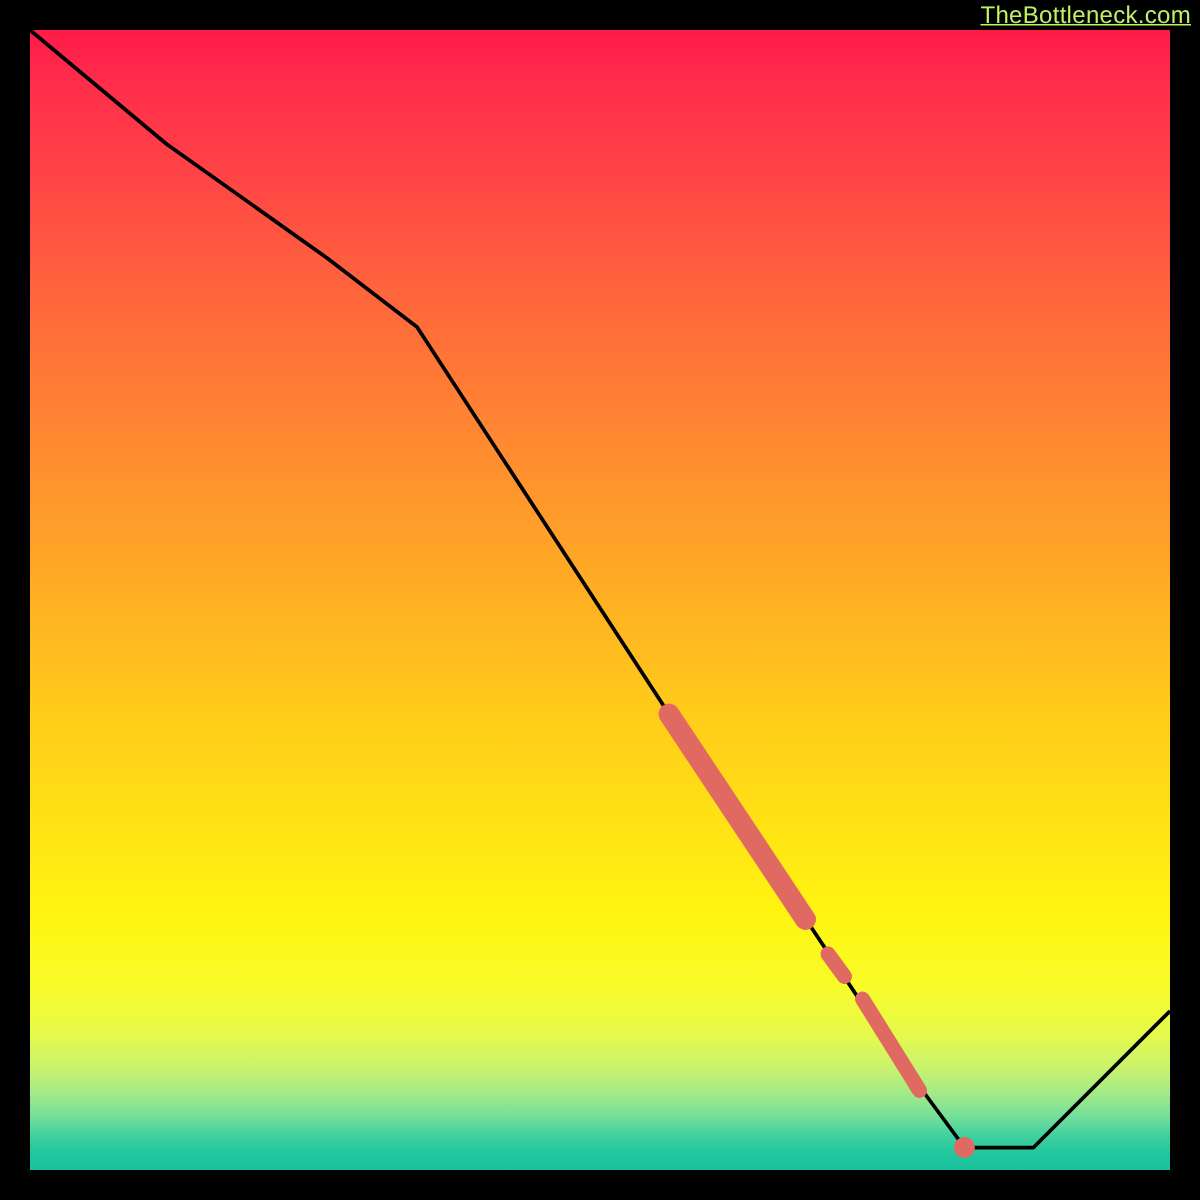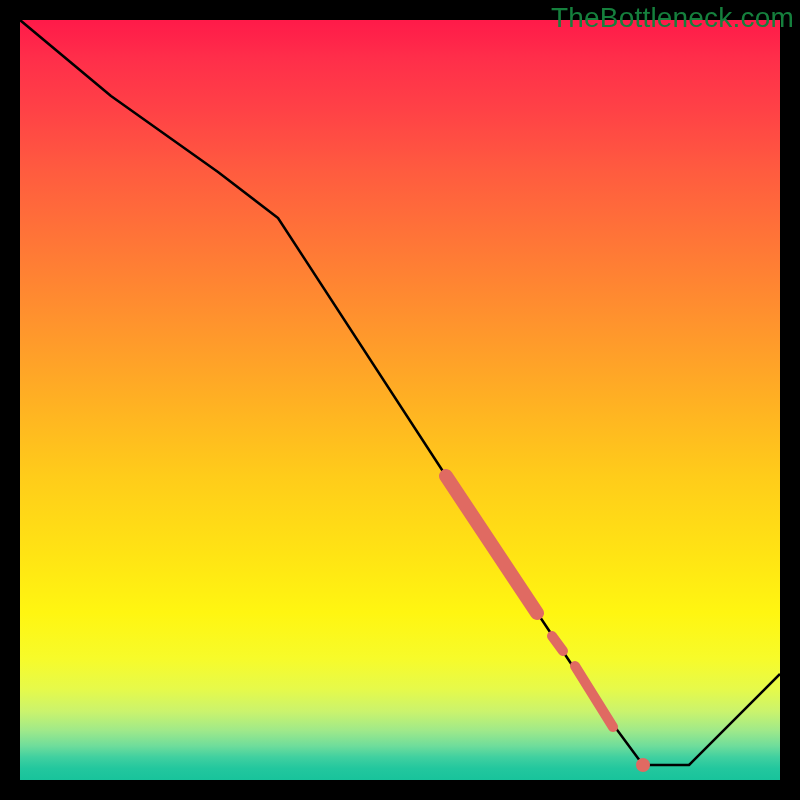--- a/index.html
+++ b/index.html
@@ -55,25 +55,26 @@
   svg.curve {
     position: absolute;
     left: 0; top: 0;
     width: 100%;
     height: 100%;
   }
   .watermark {
     position: absolute;
     top: 2px;
     right: 6px;
-    color: #15803d;
-    font-size: 28px;
+    color: #bef264;
+    font-size: 16px;
     font-weight: 500;
     letter-spacing: 0.2px;
     user-select: none;
+    text-decoration: underline;
   }
 </style>
 </head>
 <body>
 
 <div class="frame">
 
   <div class="plot-area">
     <div class="gradient"></div>
 

